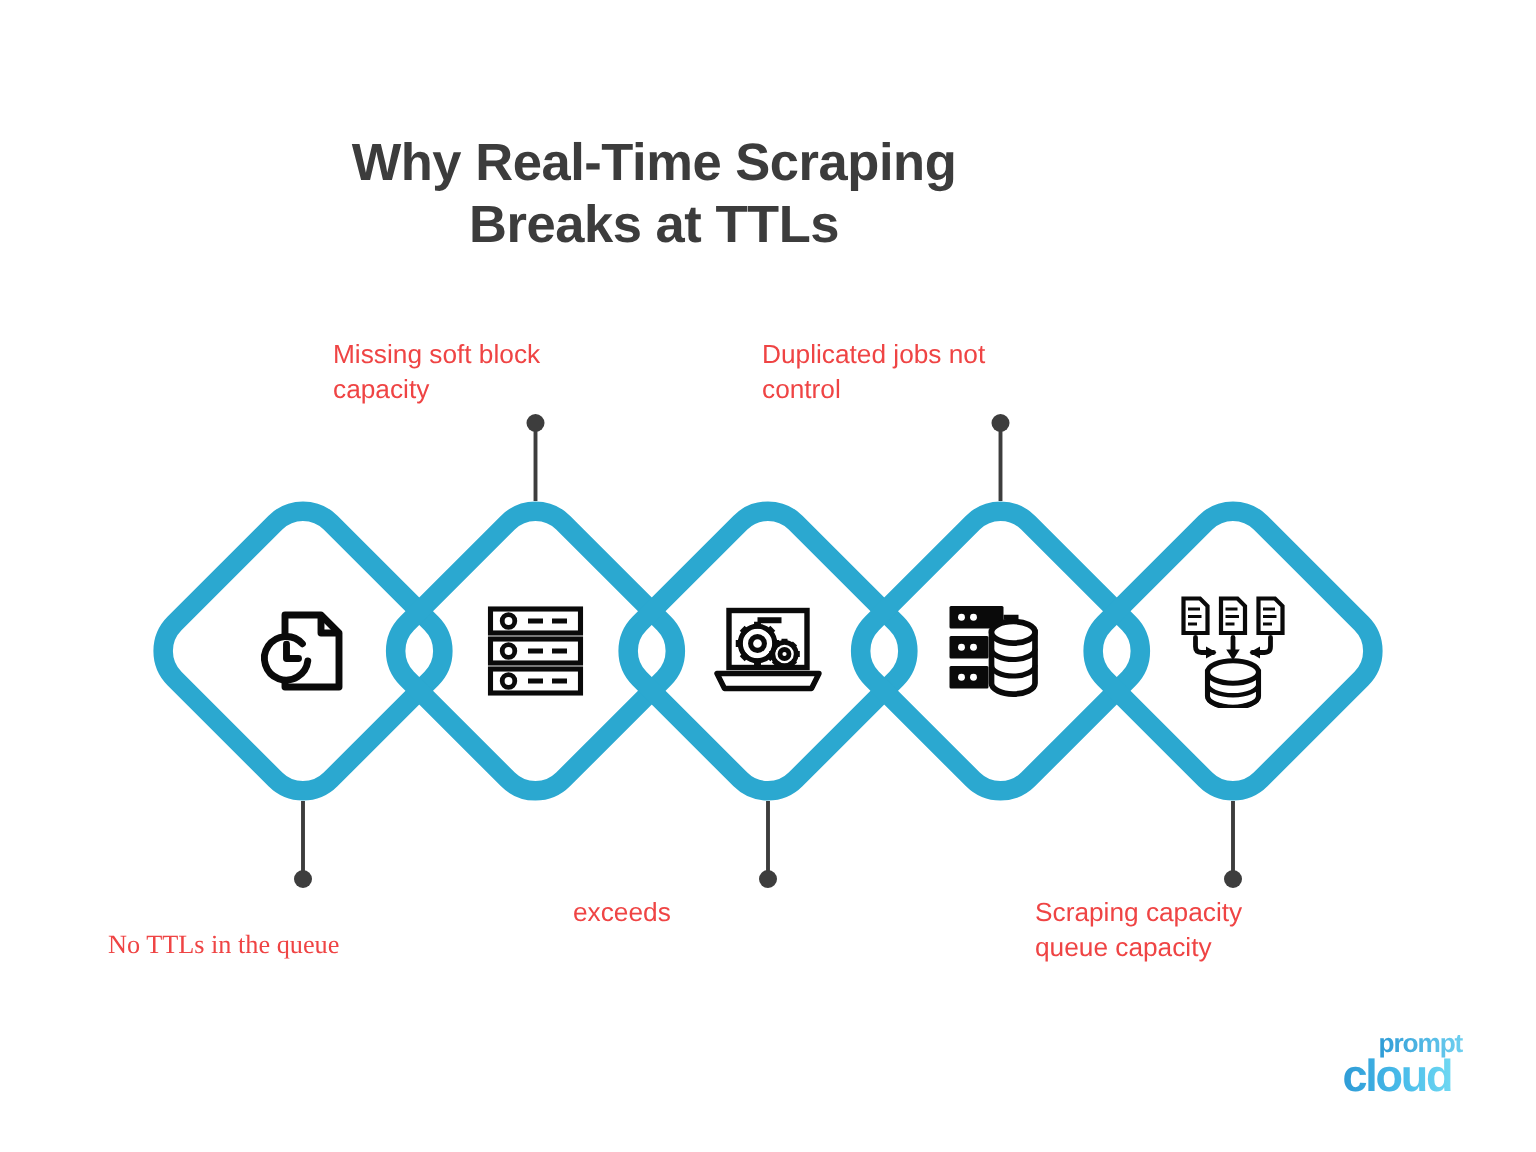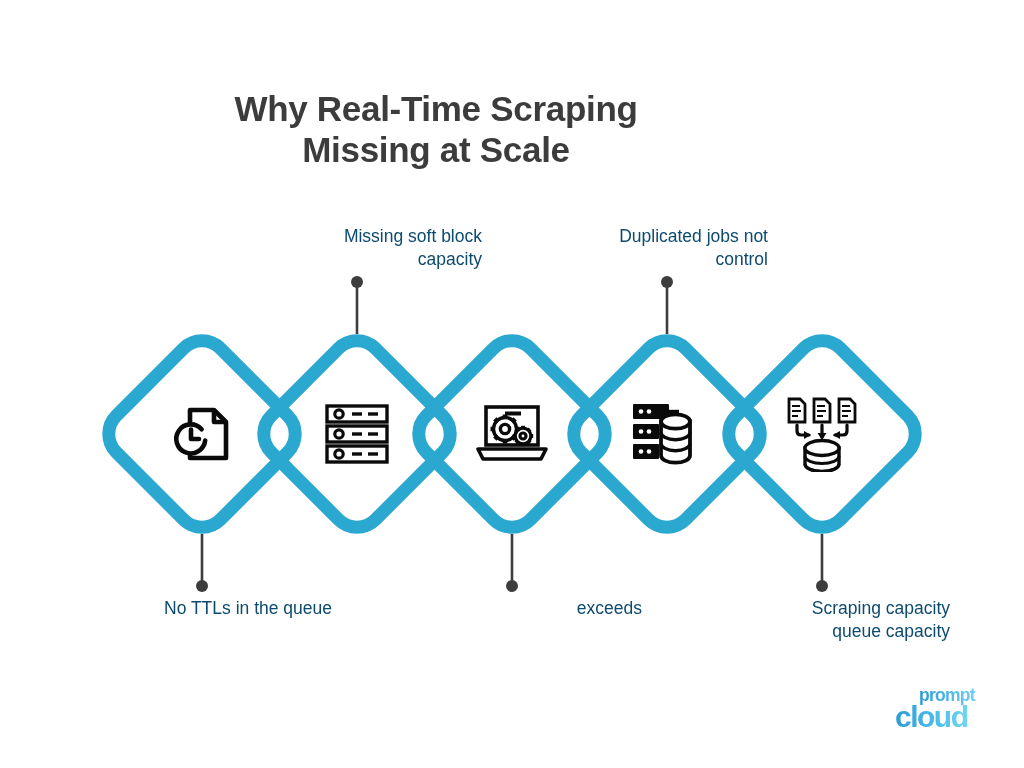--- a/index.html
+++ b/index.html
@@ -57,24 +57,24 @@
     display: flex;
     align-items: center;
     justify-content: center;
   }
   .icon-wrap svg { display: block; }
 
   
   .caption {
     position: absolute;
     width: 260px;
-    text-align: right;
+    text-align: left;
     font-size: 17.5px;
     line-height: 23px;
-    color: #0c4a6e;
+    color: #ef4444;
     transform: translateX(-50%);
   }
   .caption.top  { bottom: auto; }
   .caption .ln { display: block; }
 
   
   #logo {
     position: absolute;
     left: 893px;
     top: 681px;
@@ -82,21 +82,21 @@
     height: 52px;
   }
 </style>
 </head>
 <body>
 
 <div id="canvas">
 
   <div class="title">
     <span class="line">Why Real-Time Scraping</span>
-    <span class="line">Missing at Scale</span>
+    <span class="line">Breaks at TTLs</span>
   </div>
 
   <svg id="chain" viewBox="0 0 1024 768">
     <g id="connectors">
         <line x1="202" y1="534" x2="202" y2="586" stroke="#3d3d3d" stroke-width="2.6"></line>
         <circle cx="202" cy="586" r="6" fill="#3d3d3d"></circle>
         <line x1="357" y1="334" x2="357" y2="282" stroke="#3d3d3d" stroke-width="2.6"></line>
         <circle cx="357" cy="282" r="6" fill="#3d3d3d"></circle>
         <line x1="512" y1="534" x2="512" y2="586" stroke="#3d3d3d" stroke-width="2.6"></line>
         <circle cx="512" cy="586" r="6" fill="#3d3d3d"></circle>
@@ -251,21 +251,21 @@
         <path d="M19 52 v16 a17 7.5 0 0 0 34 0 v-16 z"></path>
         <ellipse cx="36" cy="52" rx="17" ry="7.5"></ellipse>
       </g>
       <g fill="none" stroke="#0a0a0a" stroke-width="3">
         <path d="M19 60 a17 7.5 0 0 0 34 0"></path>
         <path d="M19 68 a17 7.5 0 0 0 34 0"></path>
       </g>
     </svg>
   </div>
 
-  <div class="caption" style="left:202px; top:597px;">
+  <div class="caption" style="left:202px; top:618px;font-family:Liberation Serif, serif;">
     <span class="ln">No TTLs in the queue</span>
     <span class="ln"></span>
   </div>
 
   <div class="caption top" style="left:352px; top:225px;">
     <span class="ln">Missing soft block</span>
     <span class="ln">capacity</span>
   </div>
 
   <div class="caption" style="left:512px; top:597px;">

